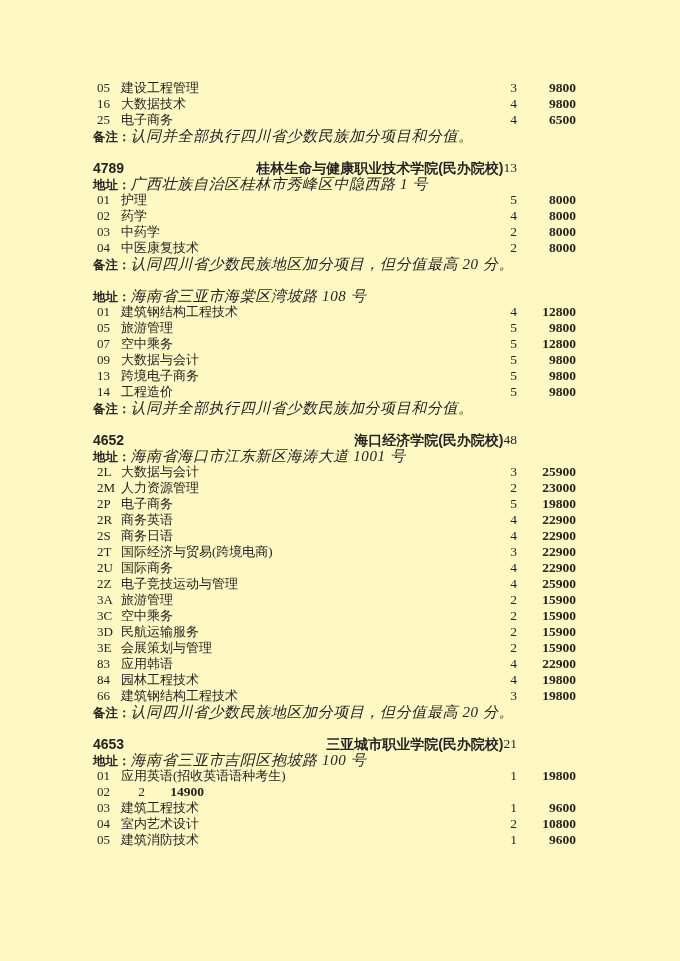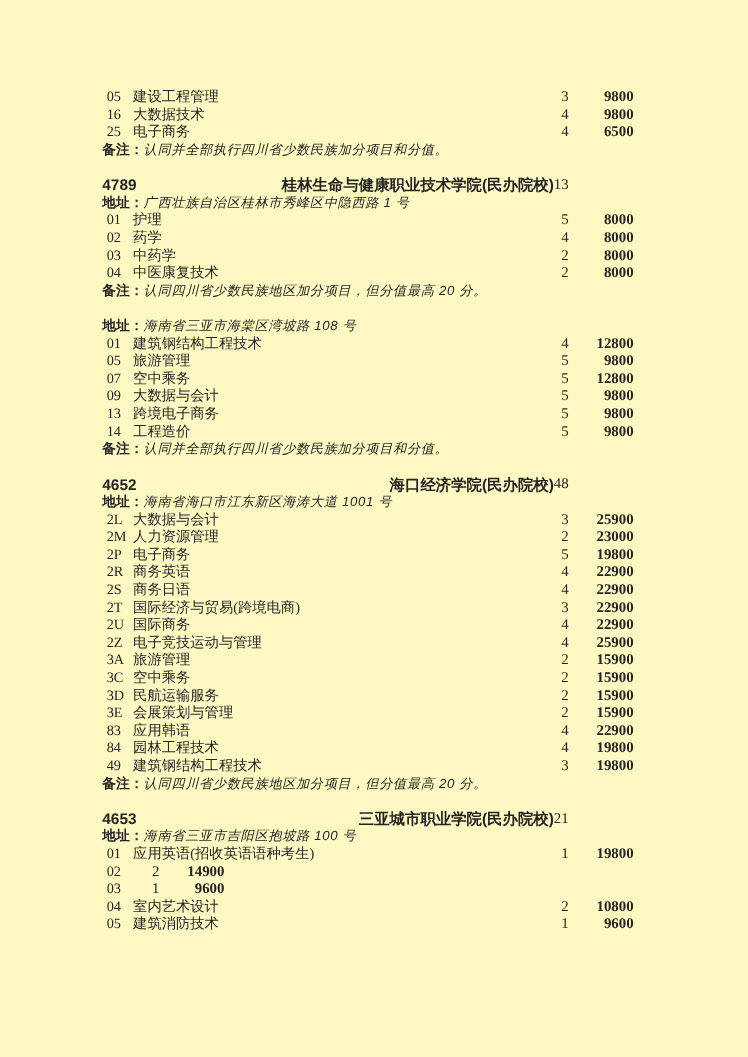--- a/index.html
+++ b/index.html
@@ -33,23 +33,23 @@
     text-align: right;
   }
 
   .addr-line, .remark-line { margin-left: 93px; font-size: 13px; }
   .inline-label {
     font-family: "Liberation Sans", "DejaVu Sans", sans-serif;
     font-weight: 700;
     font-size: 12.5px;
   }
   .kai-value {
-    font-family: Liberation Sans, sans-serif;
+    font-family: Liberation Serif, serif;
     font-style: italic;
-    font-size: 12px;
+    font-size: 15px;
     letter-spacing: 0.6px;
   }
 
   .major-row {
     display: flex;
     margin-left: 97px;
     width: 479px;
     font-size: 13px;
   }
   .major-code { width: 24px; }
@@ -261,21 +261,21 @@
     <span class="major-count">4</span>
     <span class="major-fee">22900</span>
   </div>
           <div class="line major-row">
     <span class="major-code">84</span>
     <span class="major-name">园林工程技术</span>
     <span class="major-count">4</span>
     <span class="major-fee">19800</span>
   </div>
           <div class="line major-row">
-    <span class="major-code">49</span>
+    <span class="major-code">66</span>
     <span class="major-name">建筑钢结构工程技术</span>
     <span class="major-count">3</span>
     <span class="major-fee">19800</span>
   </div>
         </div>
     <div class="line remark-line">
       <span class="inline-label">备注：</span><span class="kai-value">认同四川省少数民族地区加分项目，但分值最高 20 分。</span>
     </div>
   </div>
       <div class="section">
@@ -294,20 +294,21 @@
     <span class="major-count">1</span>
     <span class="major-fee">19800</span>
   </div>
           <div class="line major-row">
     <span class="major-code">02</span>
     <span class="major-count">2</span>
     <span class="major-fee">14900</span>
   </div>
           <div class="line major-row">
     <span class="major-code">03</span>
+    <span class="major-name">建筑工程技术</span>
     <span class="major-count">1</span>
     <span class="major-fee">9600</span>
   </div>
           <div class="line major-row">
     <span class="major-code">04</span>
     <span class="major-name">室内艺术设计</span>
     <span class="major-count">2</span>
     <span class="major-fee">10800</span>
   </div>
           <div class="line major-row">

